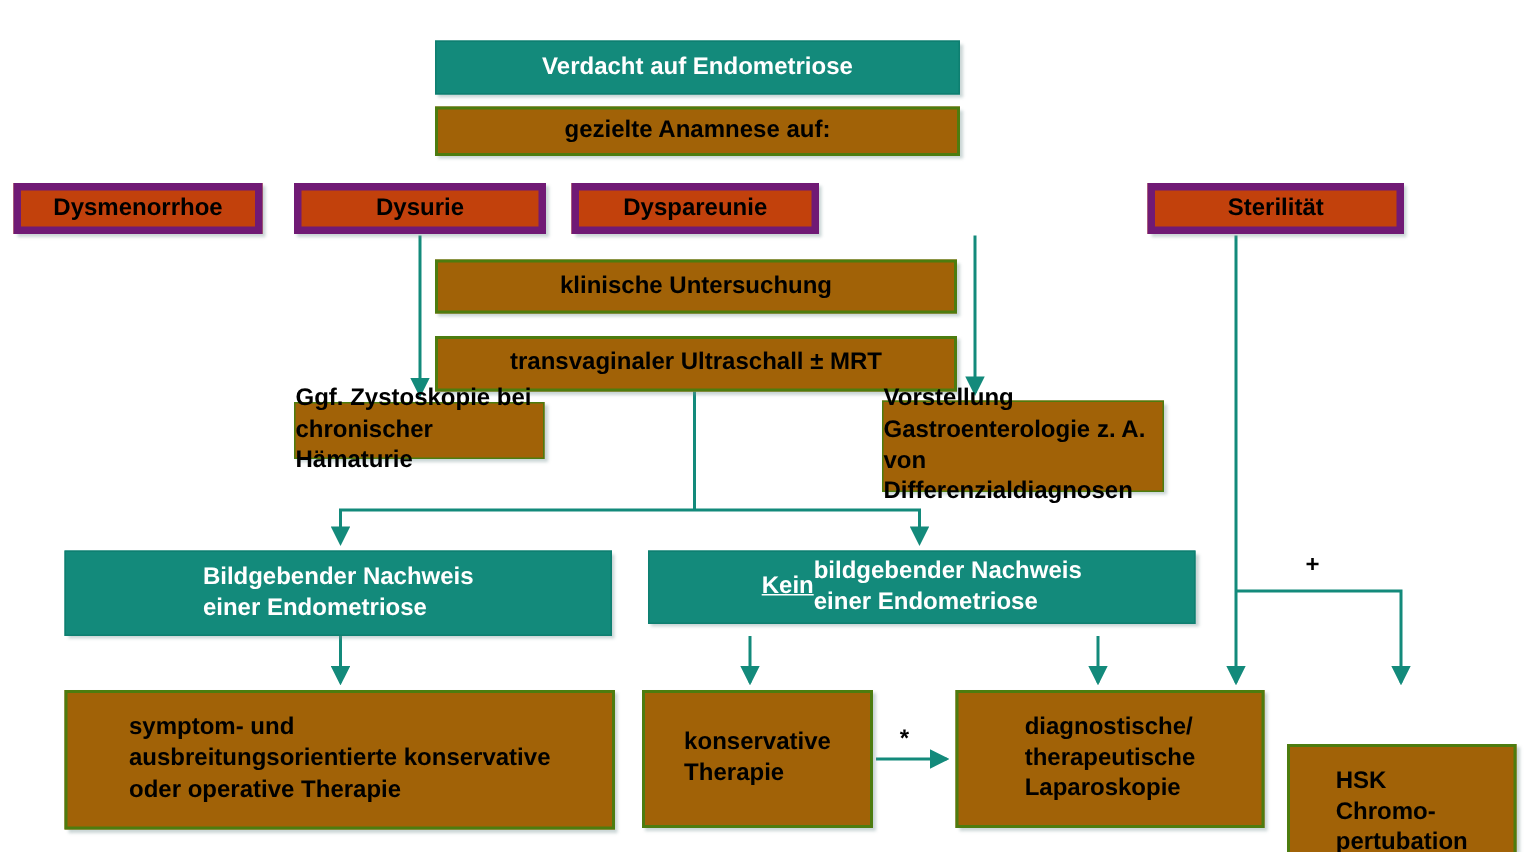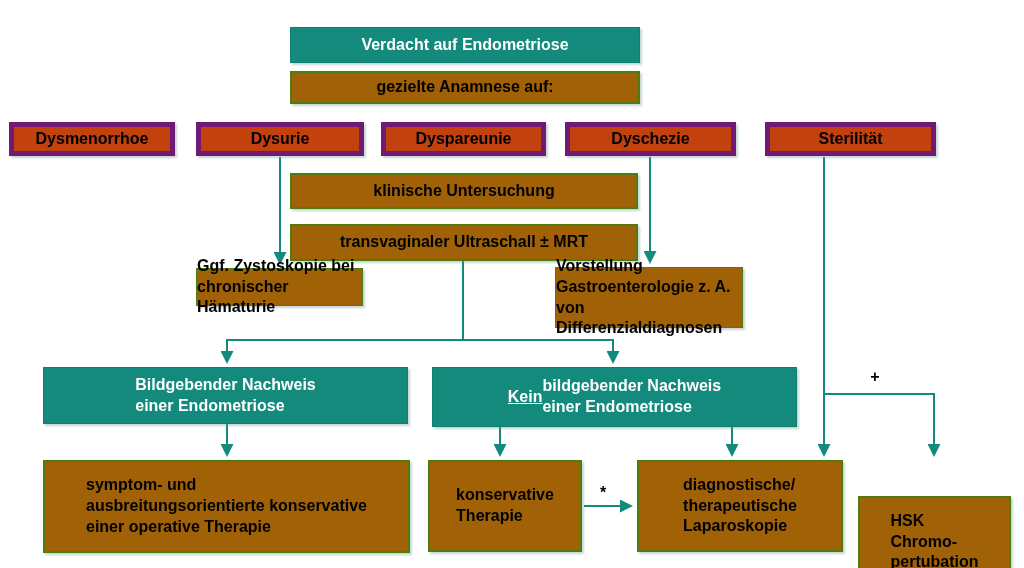--- a/index.html
+++ b/index.html
@@ -55,44 +55,43 @@
   <div class="box teal-fill" style="left:290px;top:27px;width:350px;height:36px;">Verdacht auf Endometriose</div>
 
   <div class="box teal-border" style="left:290px;top:71px;width:350px;height:33px;">gezielte Anamnese auf:</div>
 
   <div class="box mint" style="left:9px;top:122px;width:166px;height:34px;">Dysmenorrhoe</div>
 
   <div class="box mint" style="left:196px;top:122px;width:168px;height:34px;">Dysurie</div>
 
   <div class="box mint" style="left:381px;top:122px;width:165px;height:34px;">Dyspareunie</div>
 
-  <div class="box mint" style="left:565px;top:122px;width:171px;height:34px;">Dyschezie</div>
 
   <div class="box mint" style="left:754px;top:122px;width:171px;height:34px;margin-left:11px;">Sterilität</div>
 
   <div class="box teal-border" style="left:290px;top:224px;width:348px;height:37px;">transvaginaler Ultraschall ± MRT</div>
 
   <div class="box teal-border" style="left:290px;top:173px;width:348px;height:36px;">klinische Untersuchung</div>
 
   <div class="box teal-border small" style="left:196px;top:268px;width:167px;height:38px;border-width:1px;">Ggf. Zystoskopie bei
 chronischer Hämaturie</div>
 
-  <div class="box teal-border small" style="left:555px;top:267px;width:188px;height:61px;border-width:1px;">Vorstellung
+  <div class="box teal-border small" style="left:588px;top:267px;width:188px;height:61px;border-width:1px;">Vorstellung
 Gastroenterologie z. A.
 von Differenzialdiagnosen</div>
 
   <div class="box teal-fill" style="left:43px;top:367px;width:365px;height:57px;">Bildgebender Nachweis
 einer Endometriose</div>
 
-  <div class="box teal-fill" style="left:432px;top:367px;width:365px;height:60px;"><span class="underline">Kein</span><span> bildgebender Nachweis
+  <div class="box teal-fill" style="left:432px;top:367px;width:365px;height:49px;"><span class="underline">Kein</span><span> bildgebender Nachweis
 einer Endometriose</span></div>
 
   <div class="box teal-border" style="left:43px;top:460px;width:367px;height:93px;">symptom- und
 ausbreitungsorientierte konservative
-einer operative Therapie</div>
+oder operative Therapie</div>
 
   <div class="box teal-border" style="left:428px;top:460px;width:154px;height:92px;">konservative
 Therapie</div>
 
   <div class="box teal-border" style="left:637px;top:460px;width:206px;height:92px;">diagnostische/
 therapeutische
 Laparoskopie</div>
 
   <div class="box teal-border" style="left:858px;top:460px;width:153px;height:92px;margin-top:36px;">HSK
 Chromo-

